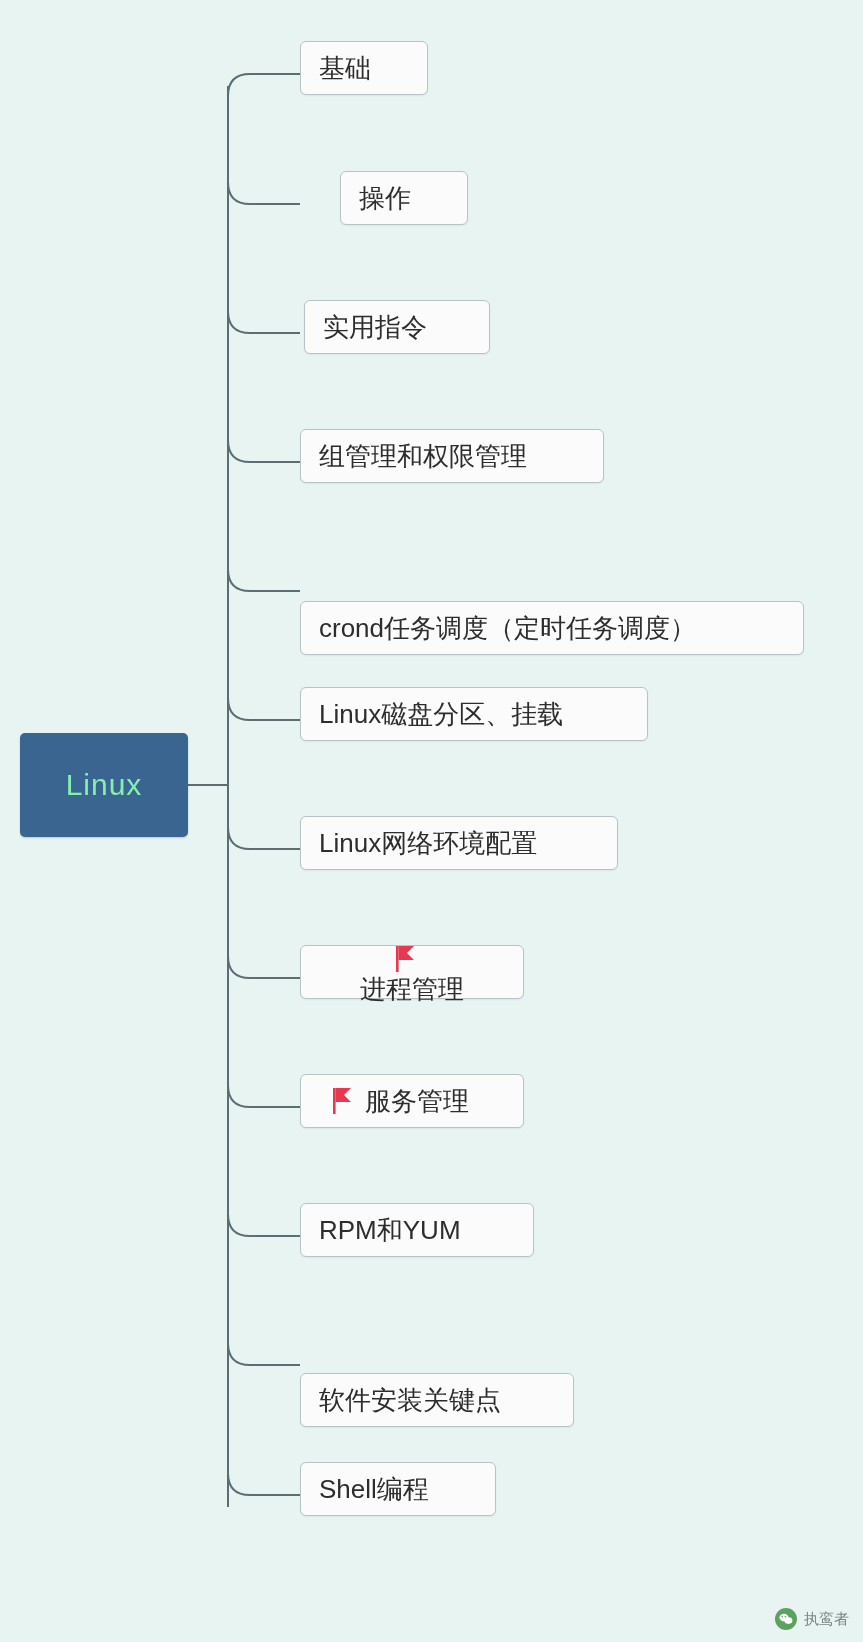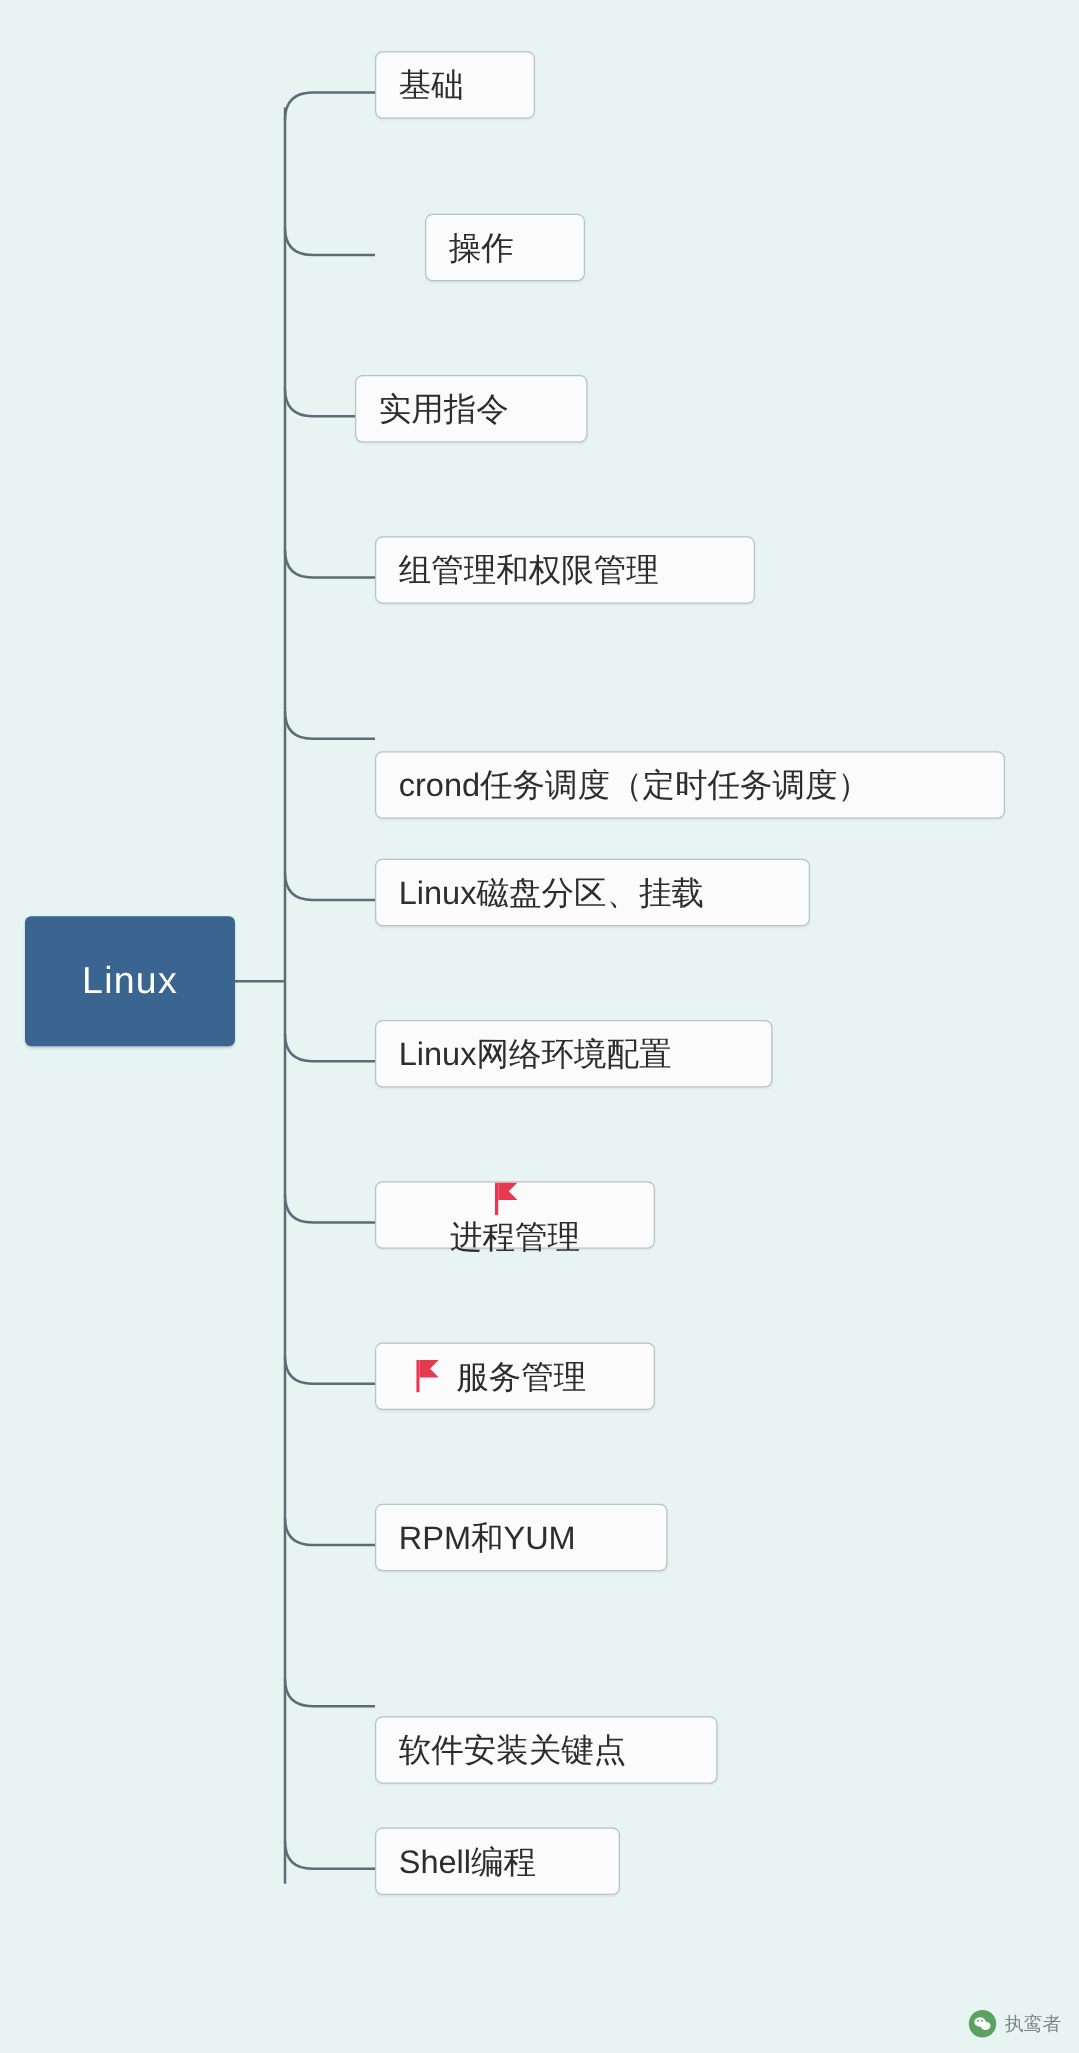--- a/index.html
+++ b/index.html
@@ -32,21 +32,21 @@
     position: absolute;
     left: 20px;
     top: 733px;
     width: 168px;
     height: 104px;
     background: #3a6591;
     border-radius: 5px;
     display: flex;
     align-items: center;
     justify-content: center;
-    color: #ffffff;
+    color: #86efac;
     font-size: 30px;
     letter-spacing: 1px;
     box-shadow: 0 1px 2px rgba(0,0,0,0.18);
   }
   .branch-node {
     position: absolute;
     background: #fbfbfb;
     border: 1.6px solid #b8c3c6;
     border-radius: 6px;
     display: flex;
@@ -121,21 +121,21 @@
   </div>
 
   <div class="branch-node" style="left:300px; top:41px; width:128px;">
     <span>基础</span>
   </div>
 
   <div class="branch-node" style="left:300px; top:171px; width:128px;margin-left:40px;">
     <span>操作</span>
   </div>
 
-  <div class="branch-node" style="left:284px; top:300px; width:186px;">
+  <div class="branch-node" style="left:304px; top:300px; width:186px;">
     <span>实用指令</span>
   </div>
 
   <div class="branch-node" style="left:300px; top:429px; width:304px;">
     <span>组管理和权限管理</span>
   </div>
 
   <div class="branch-node" style="left:300px; top:558px; width:504px;margin-top:43px;">
     <span>crond任务调度（定时任务调度）</span>
   </div>

